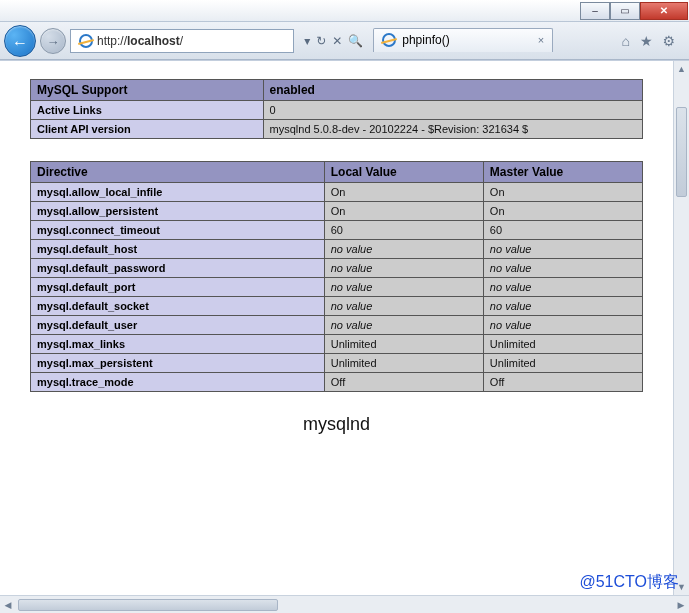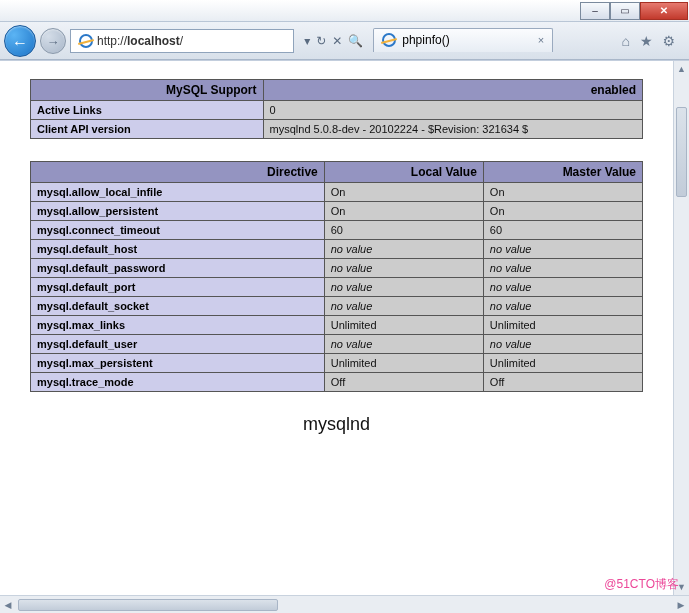--- a/index.html
+++ b/index.html
@@ -87,25 +87,25 @@
 .hscroll .thumb { height:12px; width:260px; margin-left:2px; background:linear-gradient(#dbe2ea,#c2ccd9); border:1px solid #a8b5c6; border-radius:2px;}
 .page {
   position:absolute; left:0; top:0; right:16px; bottom:0;
   overflow:hidden;
   padding: 18px 30px 10px 30px;
   font-family: Verdana, Tahoma, sans-serif;
 }
 h2.section { font-size:18px; font-weight:normal; text-align:center; color:#111; margin: 6px 0 14px 0; font-family: Verdana, sans-serif;}
 table.php { width:100%; border-collapse:collapse; margin-bottom:22px; font-size:11px;}
 table.php td, table.php th { border:1px solid #555; padding:3px 6px; text-align:left; vertical-align:middle;}
-table.php th { background:#9494c1; color:#000; font-weight:bold; text-align:right; font-size:12px;}
+table.php th { background:#9494c1; color:#000; font-weight:bold; text-align:left; font-size:12px;}
 table.php td.k { background:#cdcdeb; font-weight:bold; color:#000; white-space:nowrap;}
 table.php td.v { background:#ccc; color:#111;}
 table.php td.v.italic { font-style:italic;}
-.watermark { position:absolute; right:10px; bottom:20px; color:#ec4899; font-size:12px; font-family: Arial, sans-serif;}
+.watermark { position:absolute; right:10px; bottom:20px; color:#1d4ed8; font-size:16px; font-family: Arial, sans-serif;}
 .dotline { position:absolute; left:4px; top:2px; right:4px; height:2px; background: radial-gradient(#7ea6d6 20%, transparent 21%); background-size:6px 2px; opacity:.35;}
 </style>
 </head>
 <body>
 
 <div class="titlebar">
   <div class="dotline"></div>
   <div class="winbtn">–</div>
   <div class="winbtn max">▭</div>
   <div class="winbtn close">✕</div>
@@ -201,28 +201,28 @@
             <td class="k">mysql.default_port</td>
             <td class="v italic">no value</td>
             <td class="v italic">no value</td>
           </tr>
           <tr>
             <td class="k">mysql.default_socket</td>
             <td class="v italic">no value</td>
             <td class="v italic">no value</td>
           </tr>
           <tr>
+            <td class="k">mysql.default_user</td>
+            <td class="v italic">no value</td>
+            <td class="v italic">no value</td>
+          </tr>
+          <tr>
             <td class="k">mysql.max_links</td>
             <td class="v">Unlimited</td>
             <td class="v">Unlimited</td>
-          </tr>
-          <tr>
-            <td class="k">mysql.default_user</td>
-            <td class="v italic">no value</td>
-            <td class="v italic">no value</td>
           </tr>
           <tr>
             <td class="k">mysql.max_persistent</td>
             <td class="v">Unlimited</td>
             <td class="v">Unlimited</td>
           </tr>
           <tr>
             <td class="k">mysql.trace_mode</td>
             <td class="v">Off</td>
             <td class="v">Off</td>

